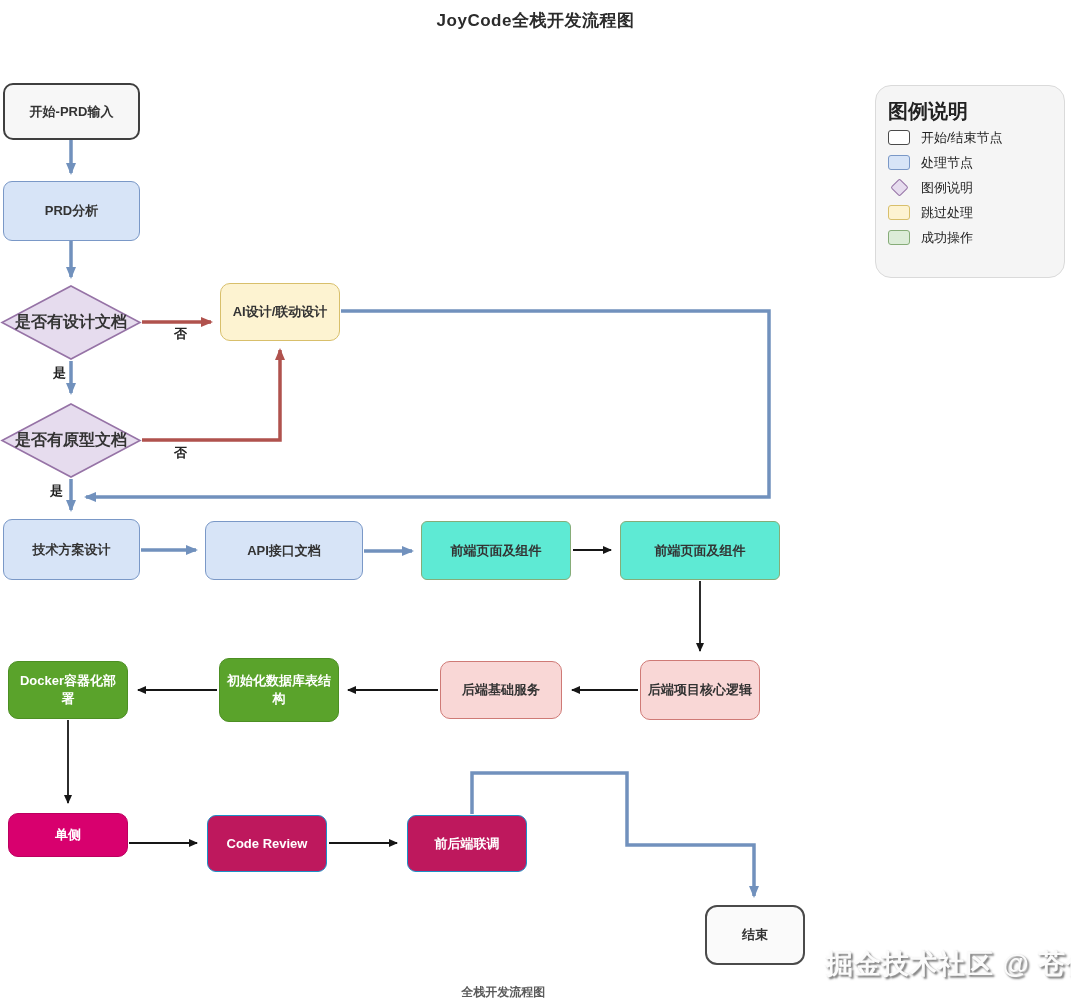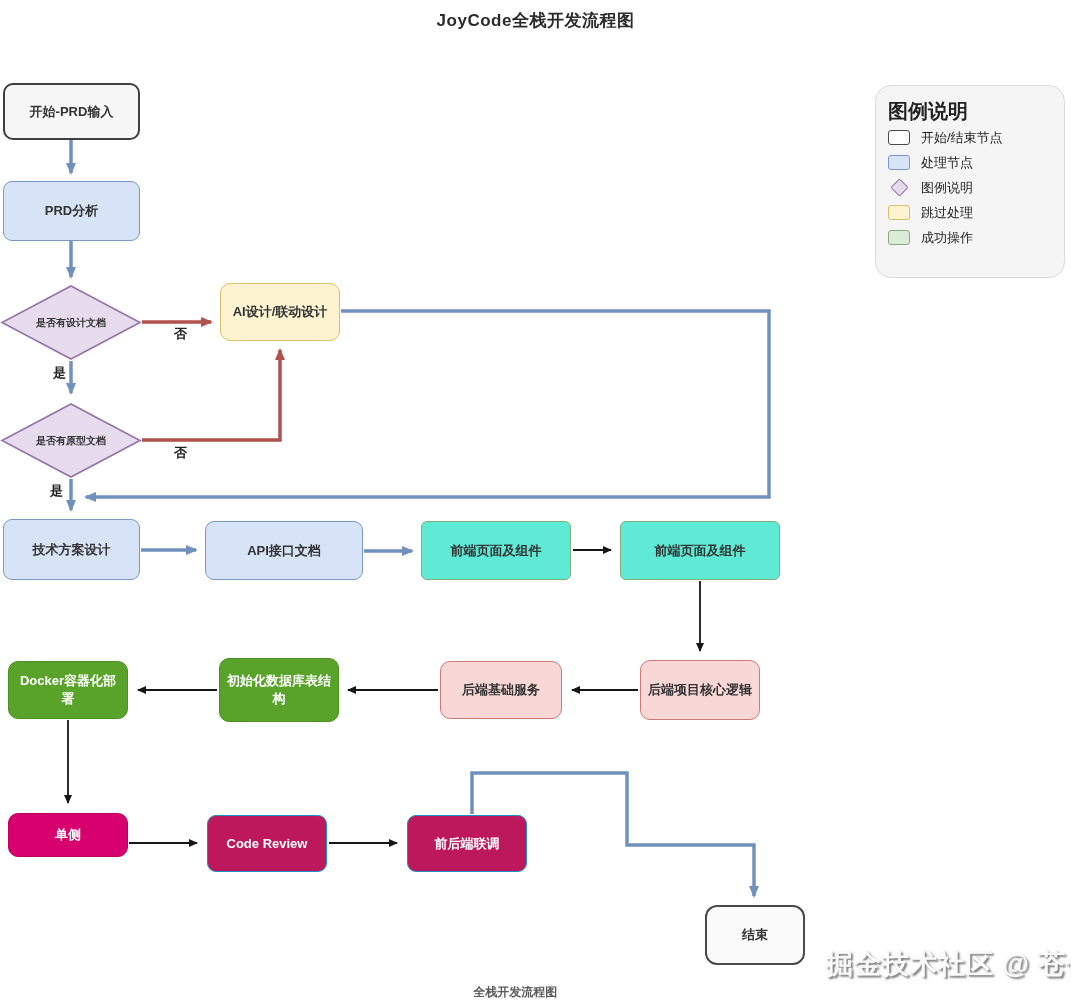--- a/index.html
+++ b/index.html
@@ -6,21 +6,21 @@
   #canvas{
     position:relative;width:1071px;height:1004px;background:#ffffff;
     font-family:"Liberation Sans","DejaVu Sans",sans-serif;overflow:hidden;
   }
   .title{
     position:absolute;top:9px;left:0;width:100%;text-align:center;
     font-size:17px;font-weight:700;color:#2b2b2b;letter-spacing:.5px;
   }
   .caption{
     position:absolute;top:984px;left:0;width:94%;text-align:center;
-    font-size:12px;font-weight:600;color:#5a5a5a;padding-left:12px;
+    font-size:12px;font-weight:600;color:#5a5a5a;
   }
   .watermark{
     position:absolute;left:826px;top:946px;font-size:27px;font-weight:700;
     color:#fbfbfb;letter-spacing:1px;white-space:nowrap;
     text-shadow:2px 2px 2px rgba(105,105,105,.85),-1px -1px 1px rgba(255,255,255,.9),0 0 1px rgba(140,140,140,.6);
   }
   svg.wires{position:absolute;left:0;top:0;z-index:1;}
   .node{
     position:absolute;z-index:2;display:flex;align-items:center;justify-content:center;
     text-align:center;font-size:13px;font-weight:700;color:#333;
@@ -33,21 +33,21 @@
   .n-pink{background:#f9d7d6;border:1.5px solid #cf7a76;border-radius:10px;}
   .n-green{background:#5aa32b;border:1px solid #4c8f23;color:#fff;border-radius:10px;}
   .n-magenta{background:#d8006e;border:1px solid #bb005f;color:#fff;border-radius:10px;}
   .n-cyan{background:#be185d;border:1px solid #1c90c8;color:#fff;border-radius:9px;}
   .n-end{background:#fafafa;border:2px solid #4a4a4a;border-radius:12px;}
   .diamond{position:absolute;z-index:2;}
   .diamond svg{display:block;}
   .diamond .dlabel{
     position:absolute;left:0;top:0;width:100%;height:100%;
     display:flex;align-items:center;justify-content:center;
-    font-size:10px;font-weight:700;color:#333;
+    font-size:16px;font-weight:700;color:#333;
   }
   .edge-label{
     position:absolute;z-index:3;font-size:13px;font-weight:600;color:#222;
   }
   .legend{
     position:absolute;left:875px;top:85px;width:190px;height:193px;z-index:2;
     background:#f5f5f5;border:1px solid #dadada;border-radius:16px;
     box-sizing:border-box;padding:12px 12px;
   }
   .legend-title{font-size:20px;font-weight:700;color:#222;margin-bottom:0;}

